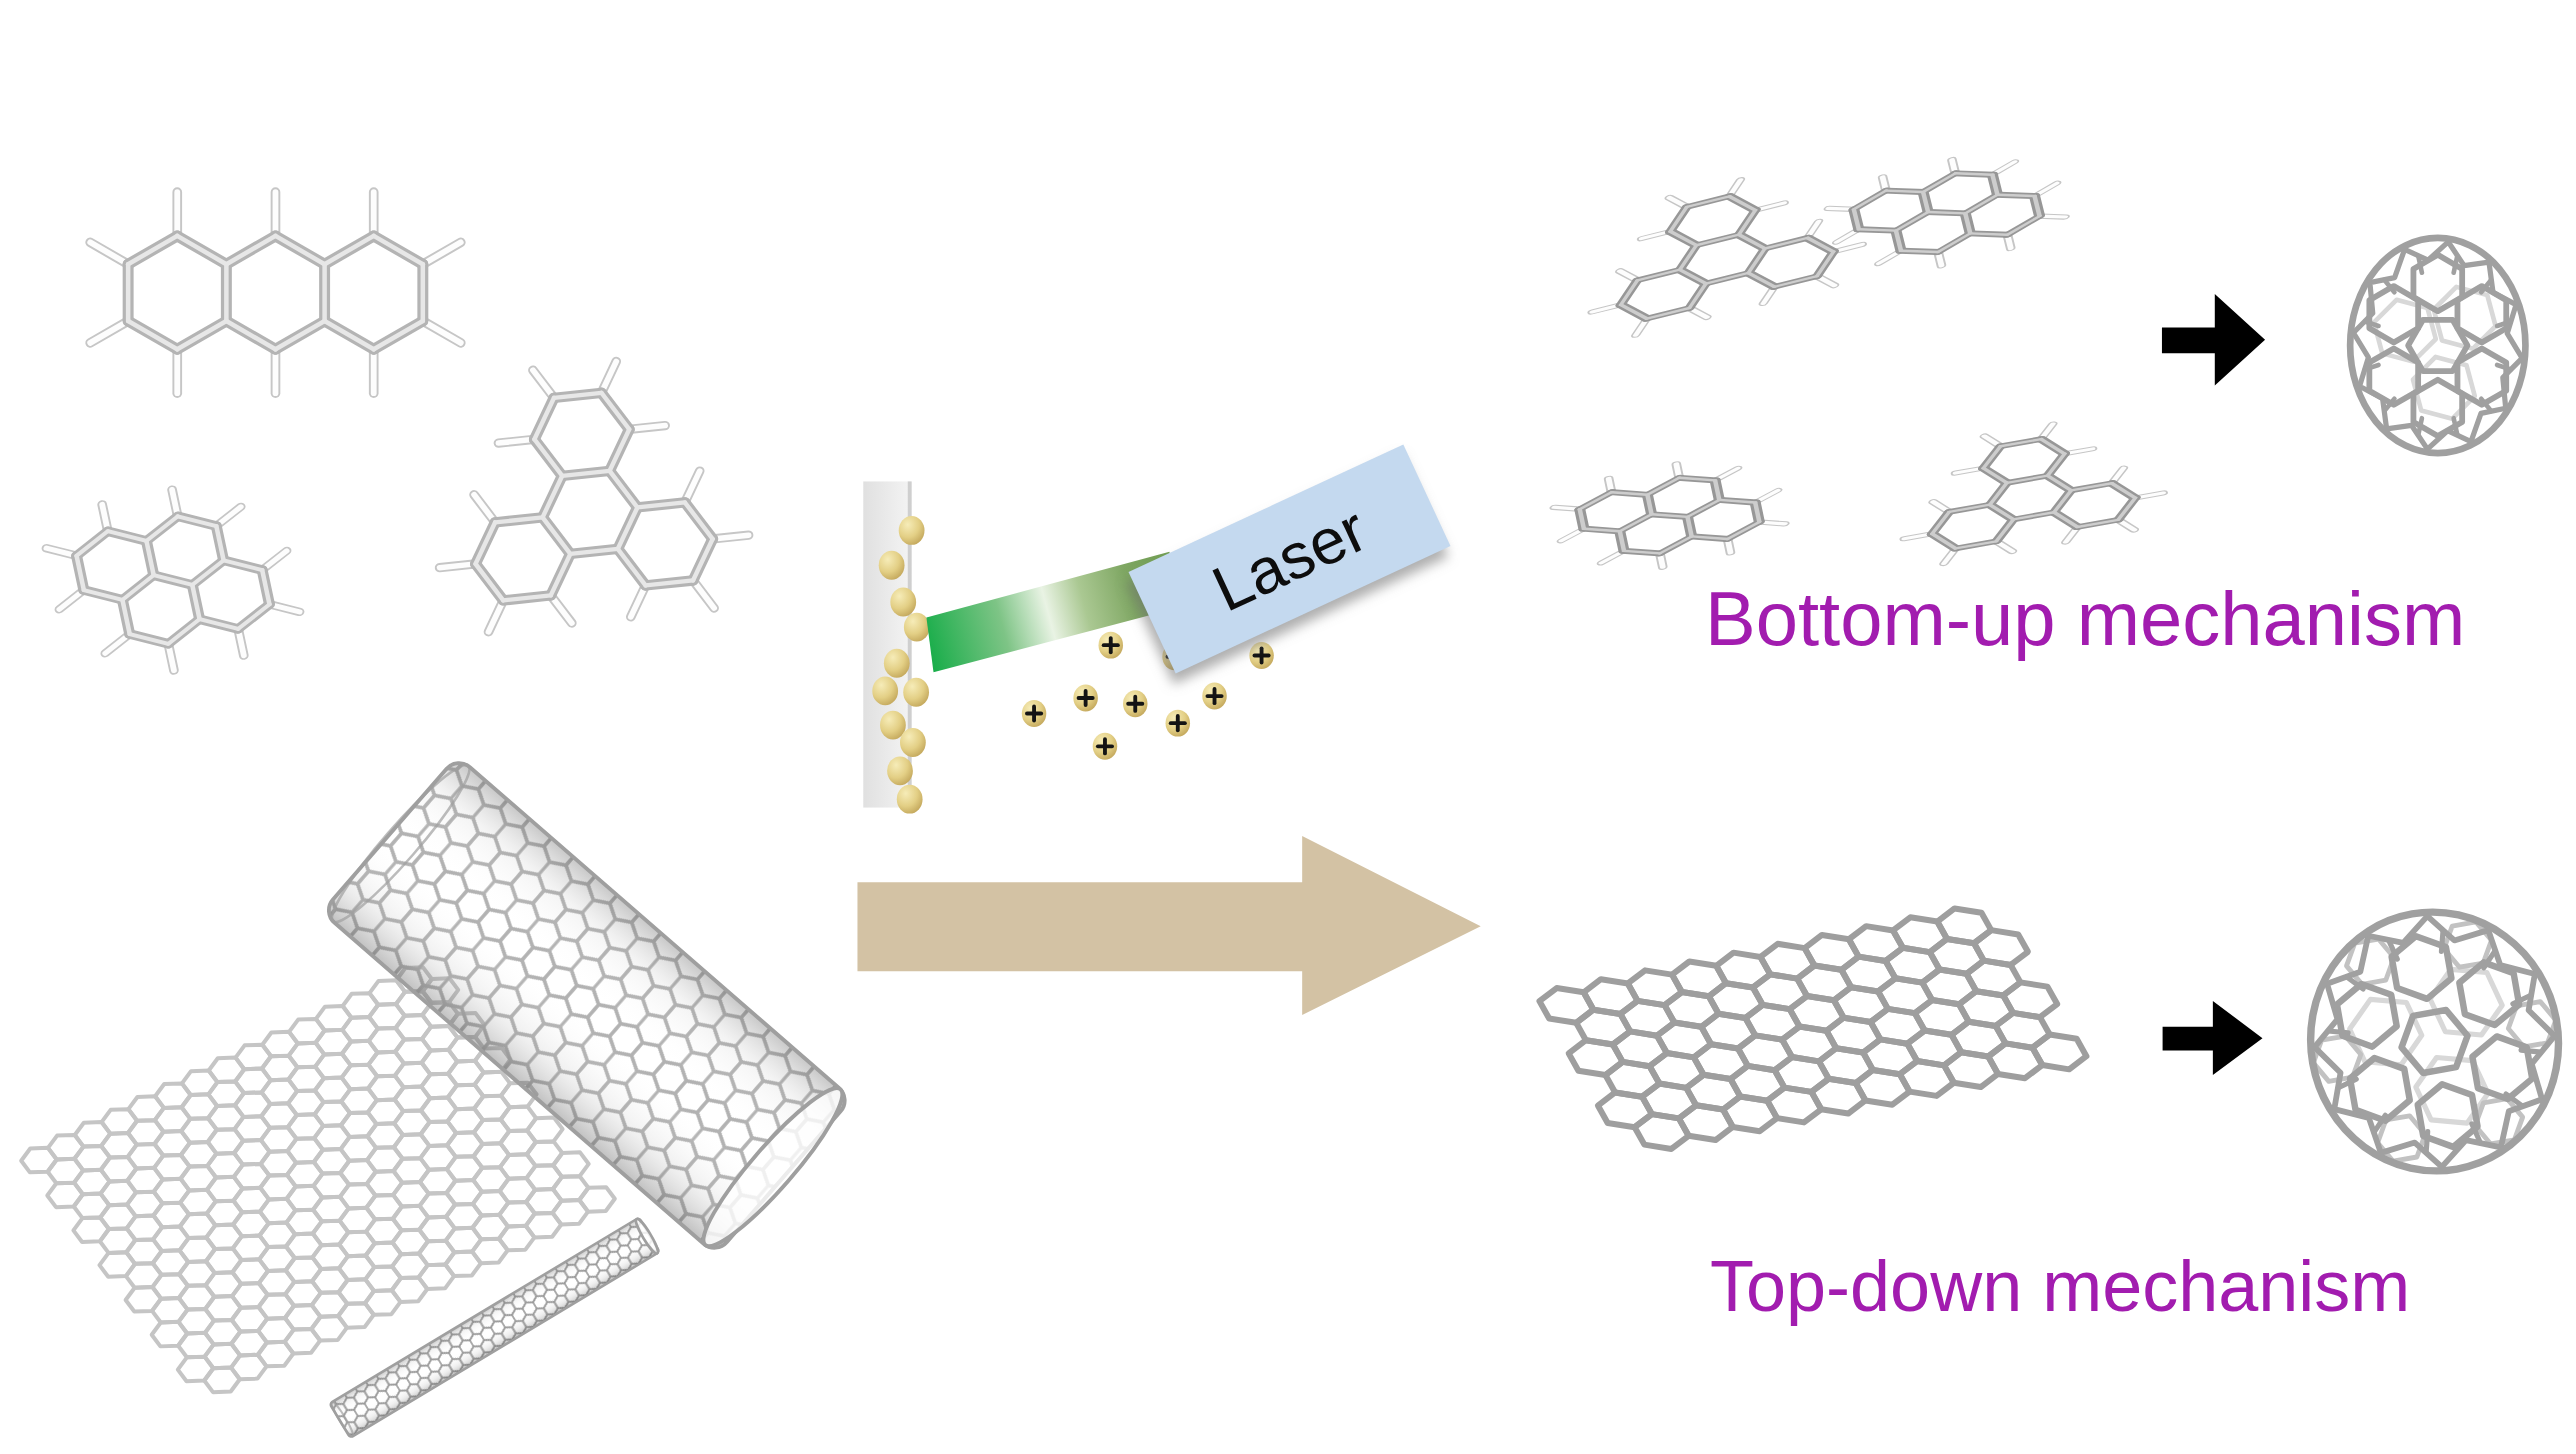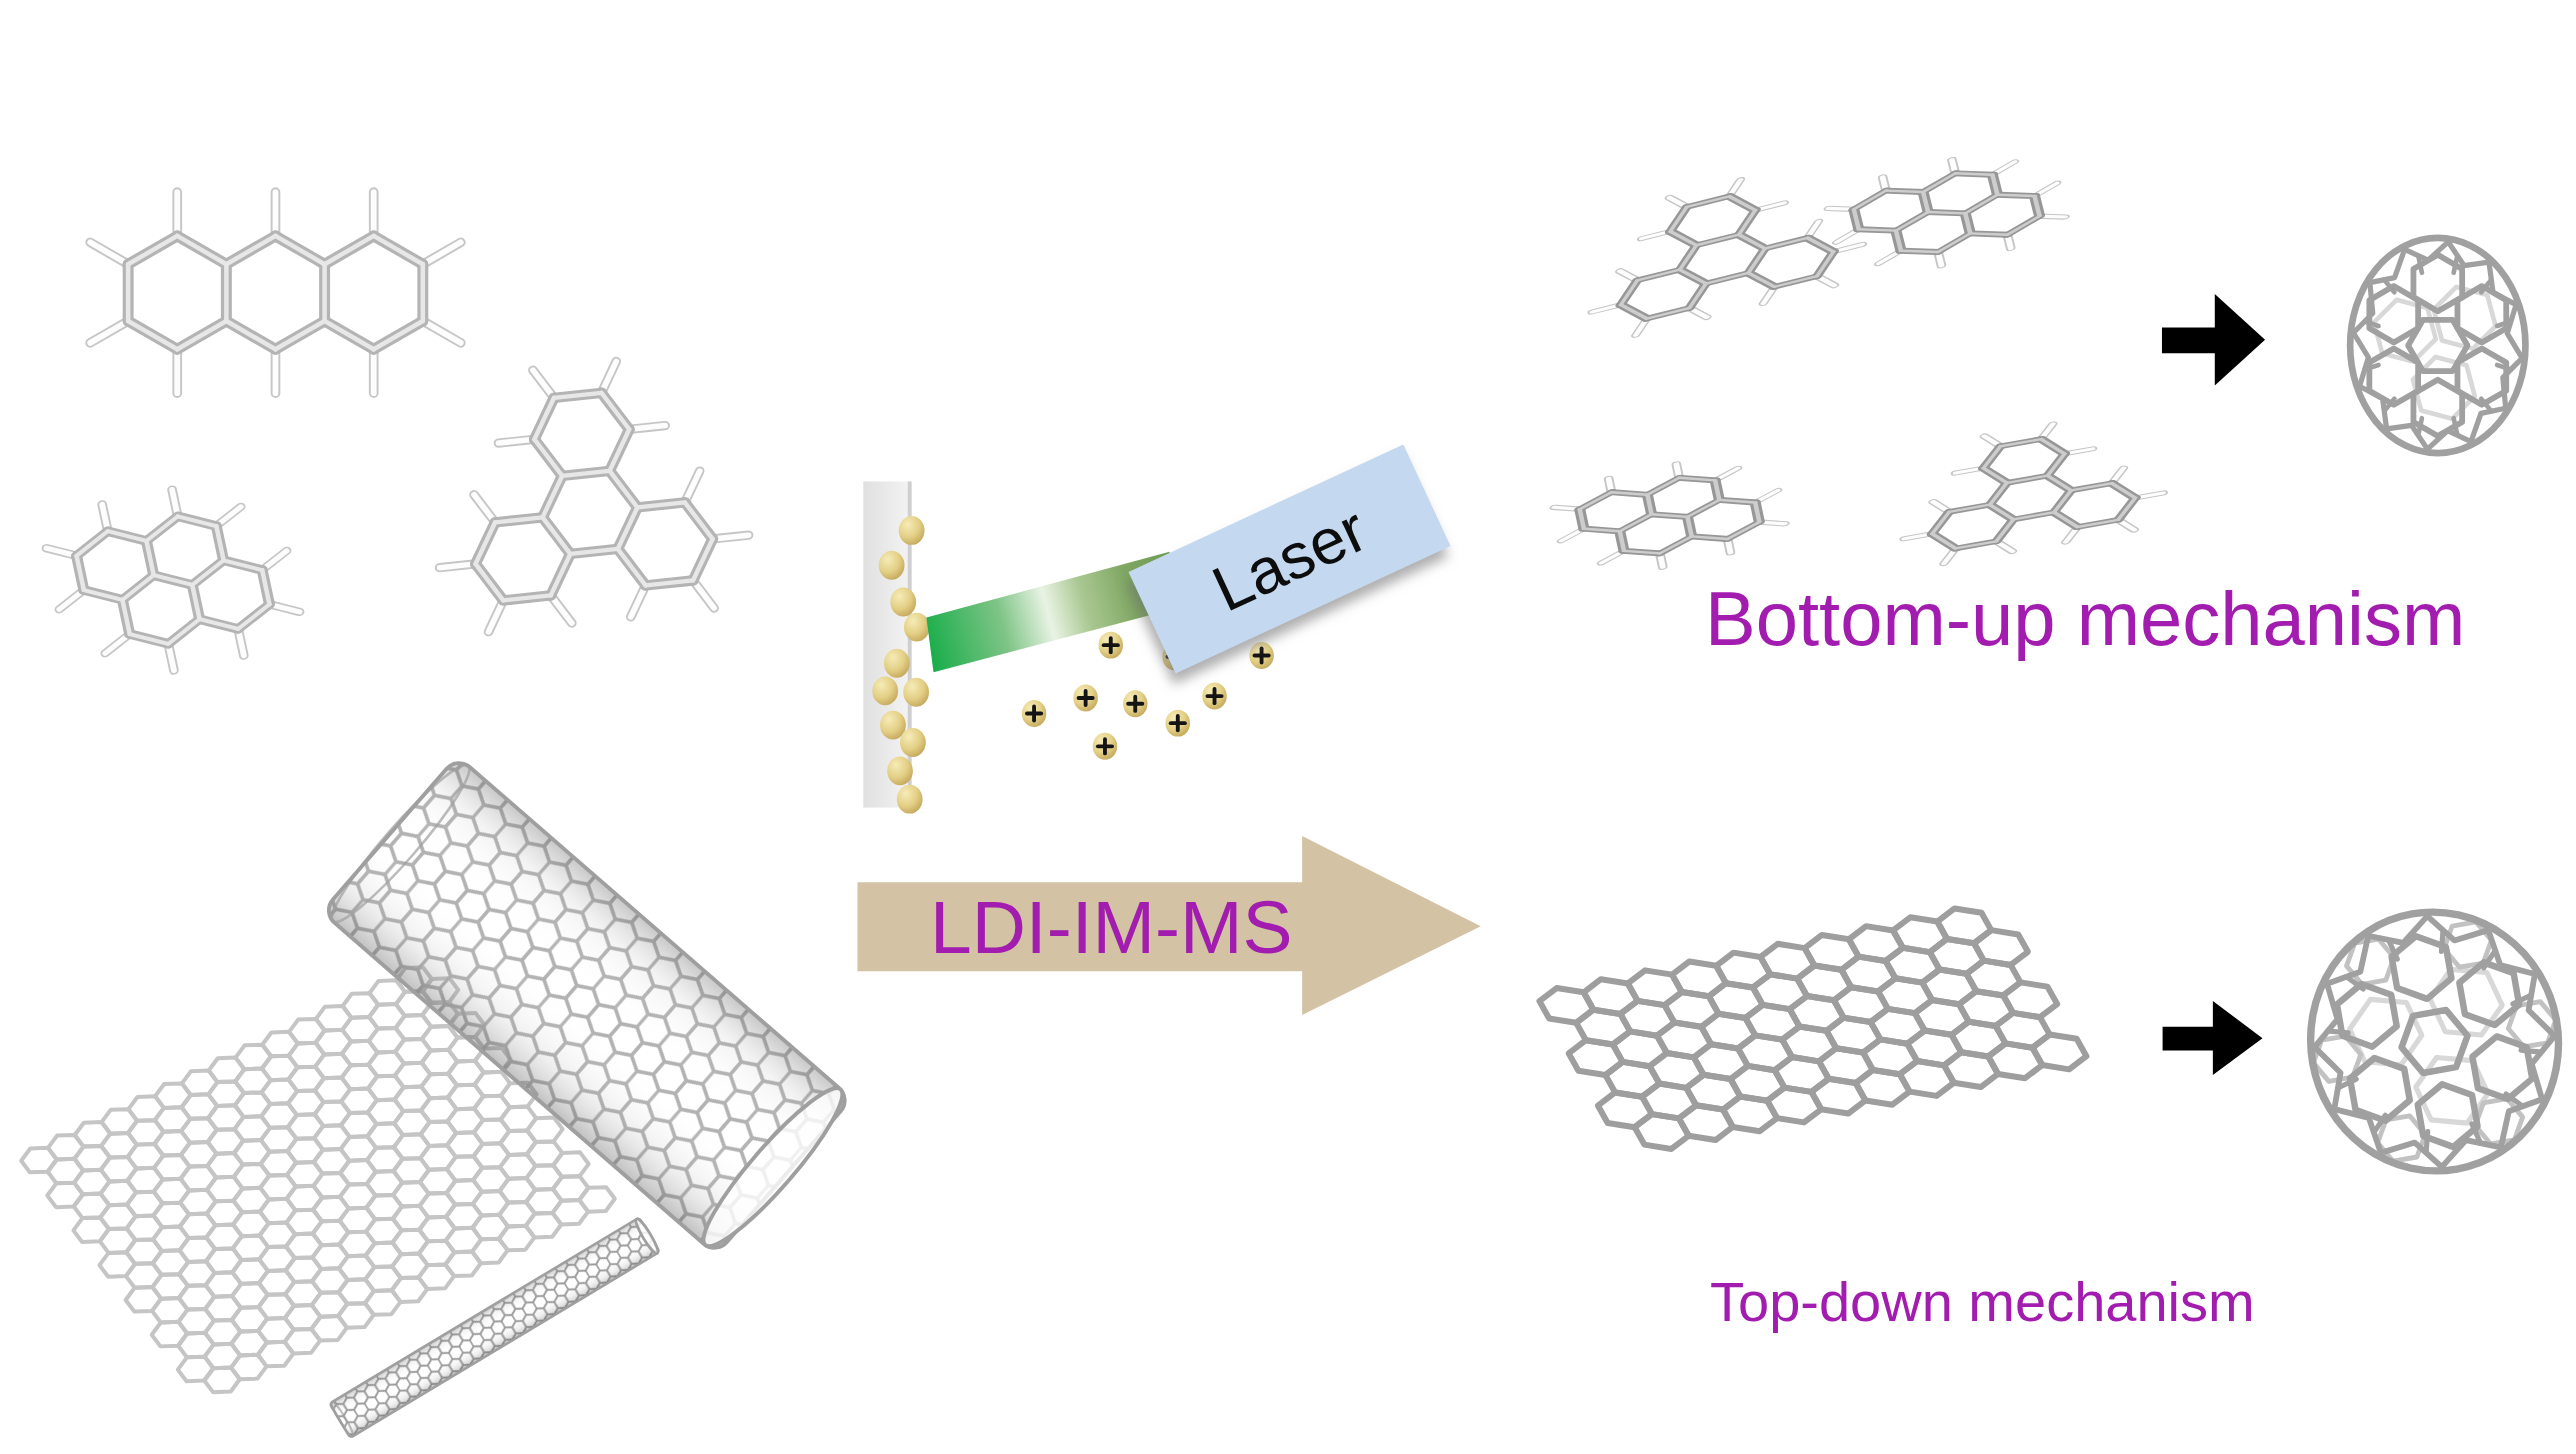--- a/index.html
+++ b/index.html
@@ -8,21 +8,21 @@
   #stage{position:absolute;left:0;top:0;width:2576px;height:1454px;}
   #scene{position:absolute;left:0;top:0;}
   .lbl{position:absolute;color:#a21caf;white-space:nowrap;line-height:1.05;}
   #laser-box{position:absolute;left:1138px;top:503px;width:303px;height:112px;
              background:#c4d9ef;transform:rotate(-24.9deg);
              box-shadow:-6.4px 9px 11.6px rgba(110,110,110,.55);
              display:flex;align-items:center;justify-content:center;}
   #laser-box span{font-size:64px;color:#0d0d0d;}
   #ldi-label{left:930px;top:888px;font-size:75px;}
   #bottomup-label{left:1705px;top:579px;font-size:76px;}
-  #topdown-label{left:1710px;top:1249px;font-size:56px;margin-top:24px;}
+  #topdown-label{left:1710px;top:1249px;font-size:72px;}
 </style>
 </head>
 <body>
 
 <div id="stage">
   <svg id="scene" width="2576" height="1454" viewBox="0 0 3996 2256">
       <defs>
         <linearGradient id="beamGrad" gradientUnits="userSpaceOnUse" x1="1437" y1="1005" x2="1832" y2="898">
           <stop offset="0" stop-color="#17ad49" stop-opacity="1"></stop>
           <stop offset="0.3" stop-color="#7ec486" stop-opacity="1"></stop>
@@ -921,17 +921,16 @@
         <polygon points="436.5,288.0 405.3,306.0 374.1,288.0 374.1,252.0 405.3,234.0 436.5,252.0" fill="none" stroke="#9e9e9e" stroke-width="6" vector-effect="non-scaling-stroke" stroke-linejoin="round"></polygon>
         <polygon points="498.8,288.0 467.6,306.0 436.5,288.0 436.5,252.0 467.6,234.0 498.8,252.0" fill="none" stroke="#9e9e9e" stroke-width="6" vector-effect="non-scaling-stroke" stroke-linejoin="round"></polygon>
         <polygon points="561.2,288.0 530.0,306.0 498.8,288.0 498.8,252.0 530.0,234.0 561.2,252.0" fill="none" stroke="#9e9e9e" stroke-width="6" vector-effect="non-scaling-stroke" stroke-linejoin="round"></polygon>
         <polygon points="623.5,288.0 592.3,306.0 561.2,288.0 561.2,252.0 592.3,234.0 623.5,252.0" fill="none" stroke="#9e9e9e" stroke-width="6" vector-effect="non-scaling-stroke" stroke-linejoin="round"></polygon>
       </g>
     </svg>
 
   <div id="laser-box">
     <span>Laser</span>
   </div>
-  <div class="lbl" id="ldi-label">LDI-IM-MS</div>
   <div class="lbl" id="bottomup-label">Bottom-up mechanism</div>
   <div class="lbl" id="topdown-label">Top-down mechanism</div>
 </div>
 
 
 </body></html>

